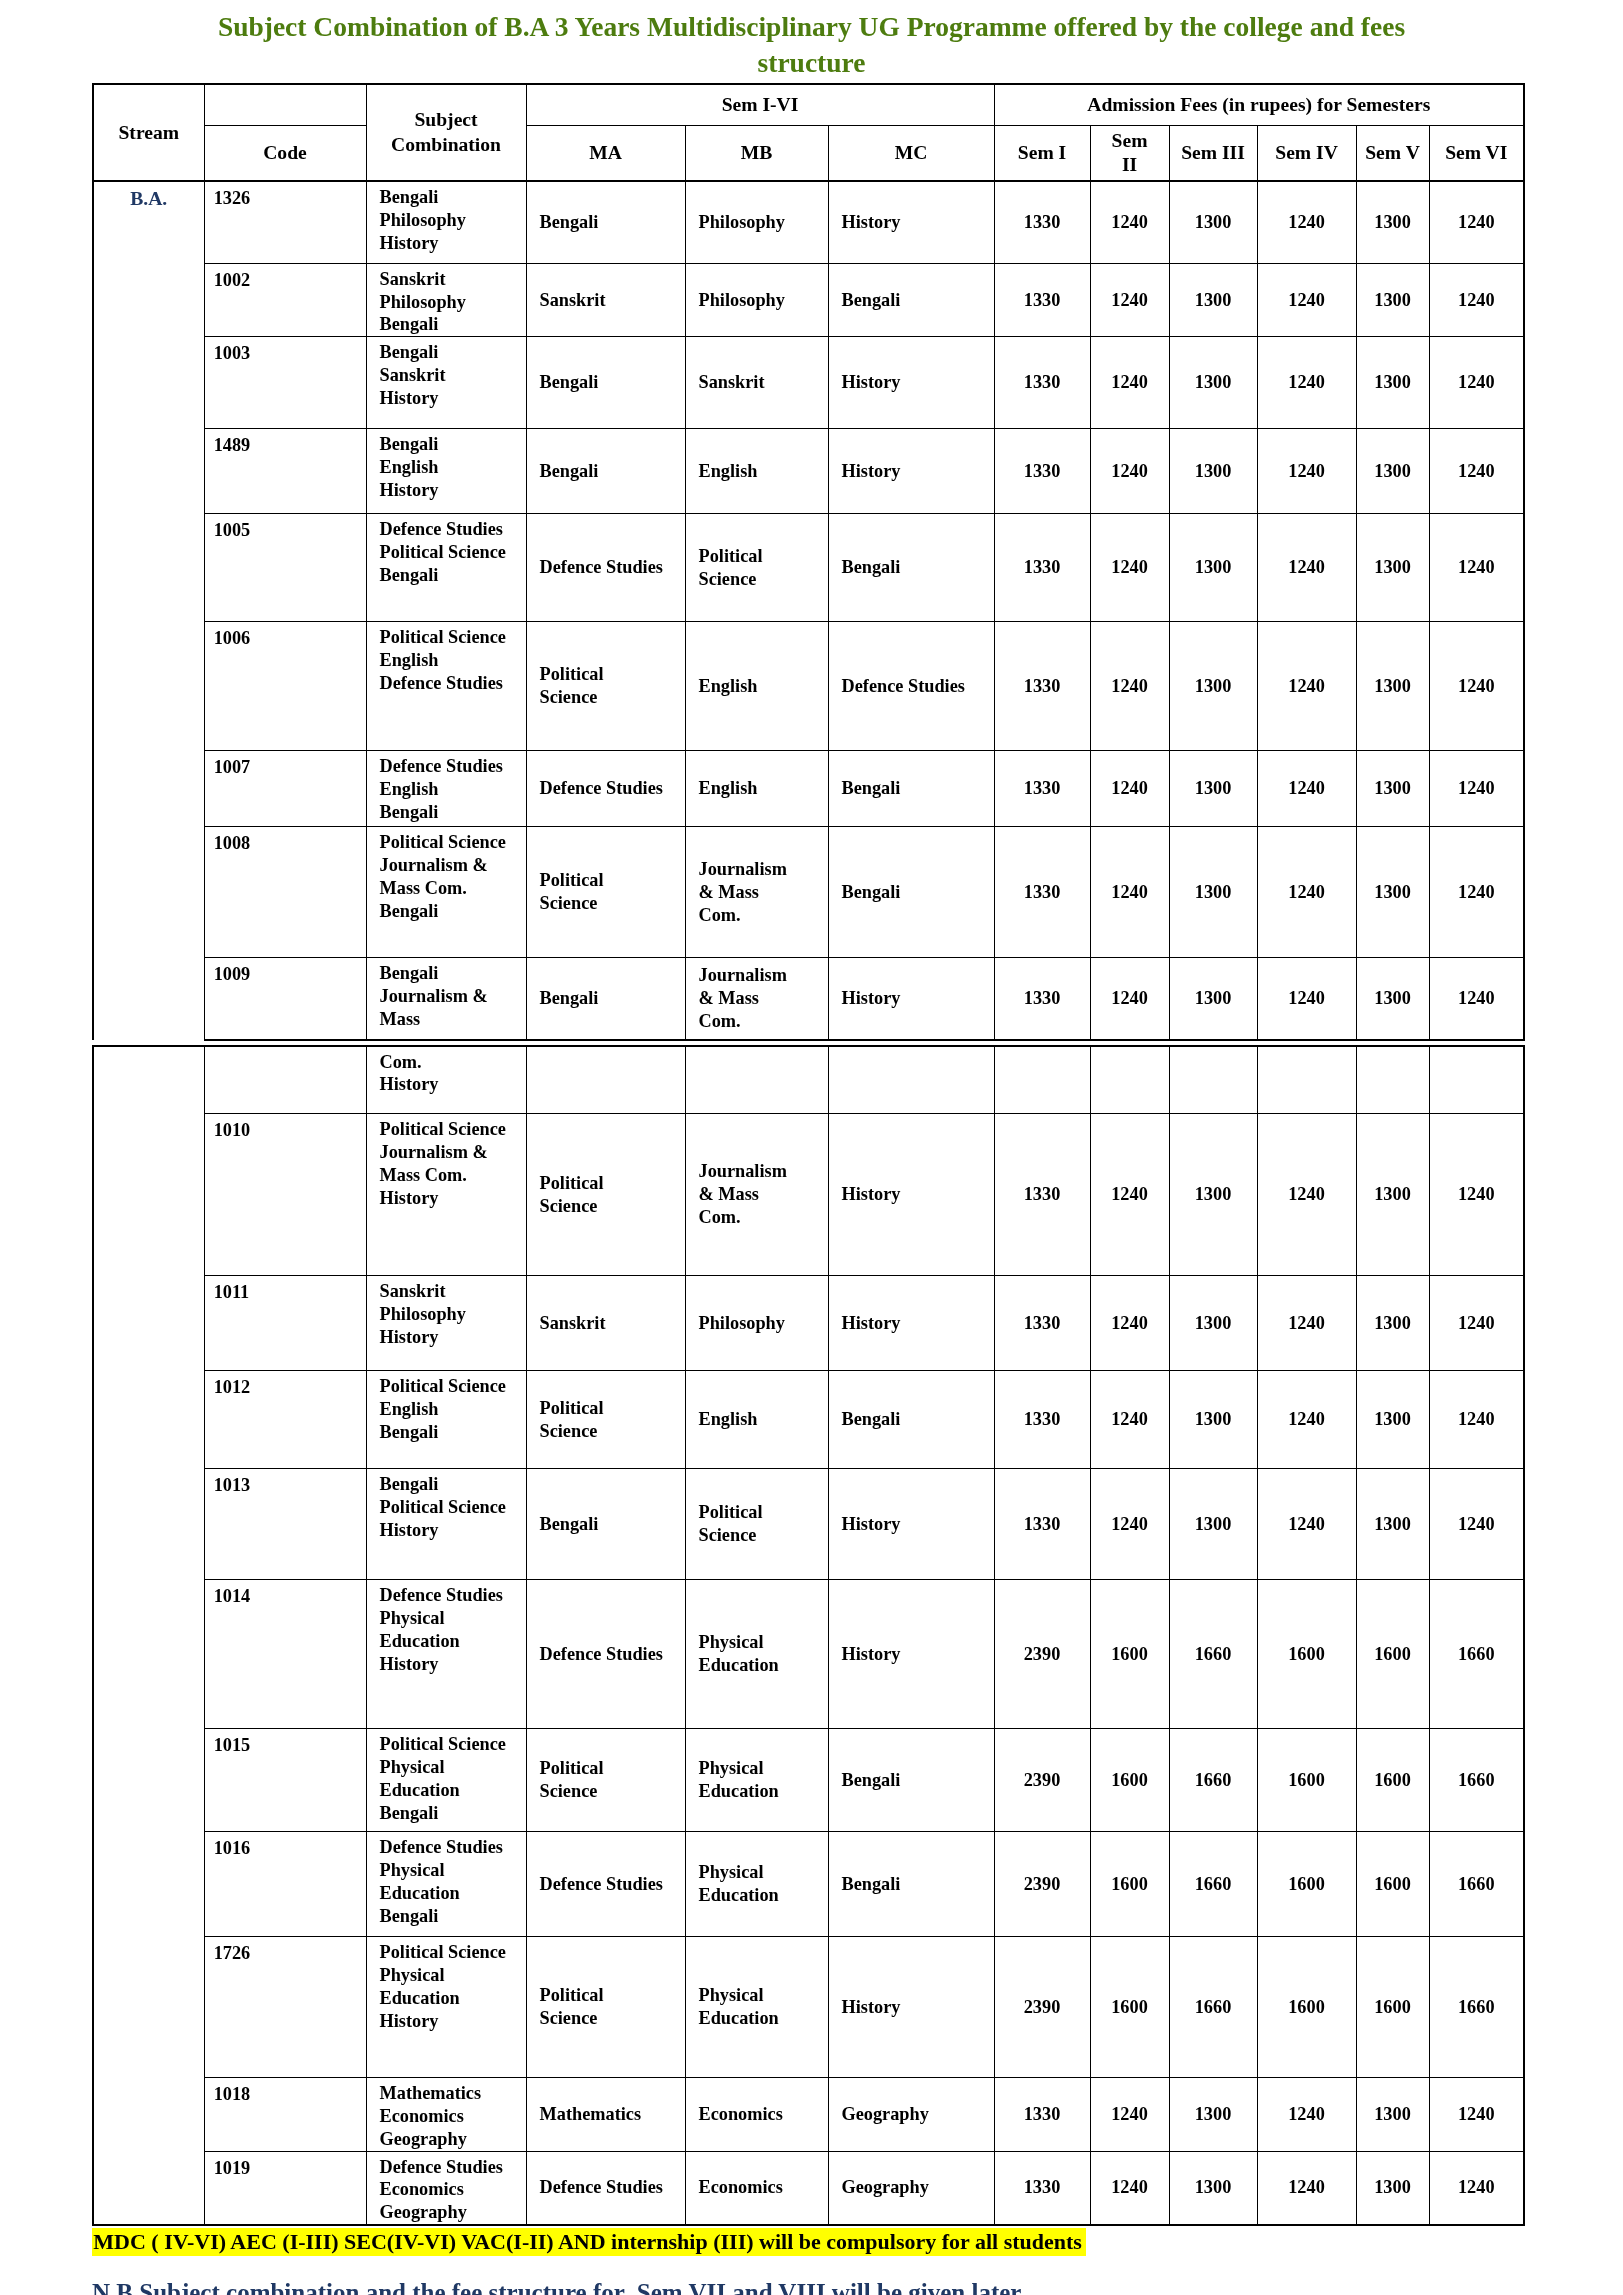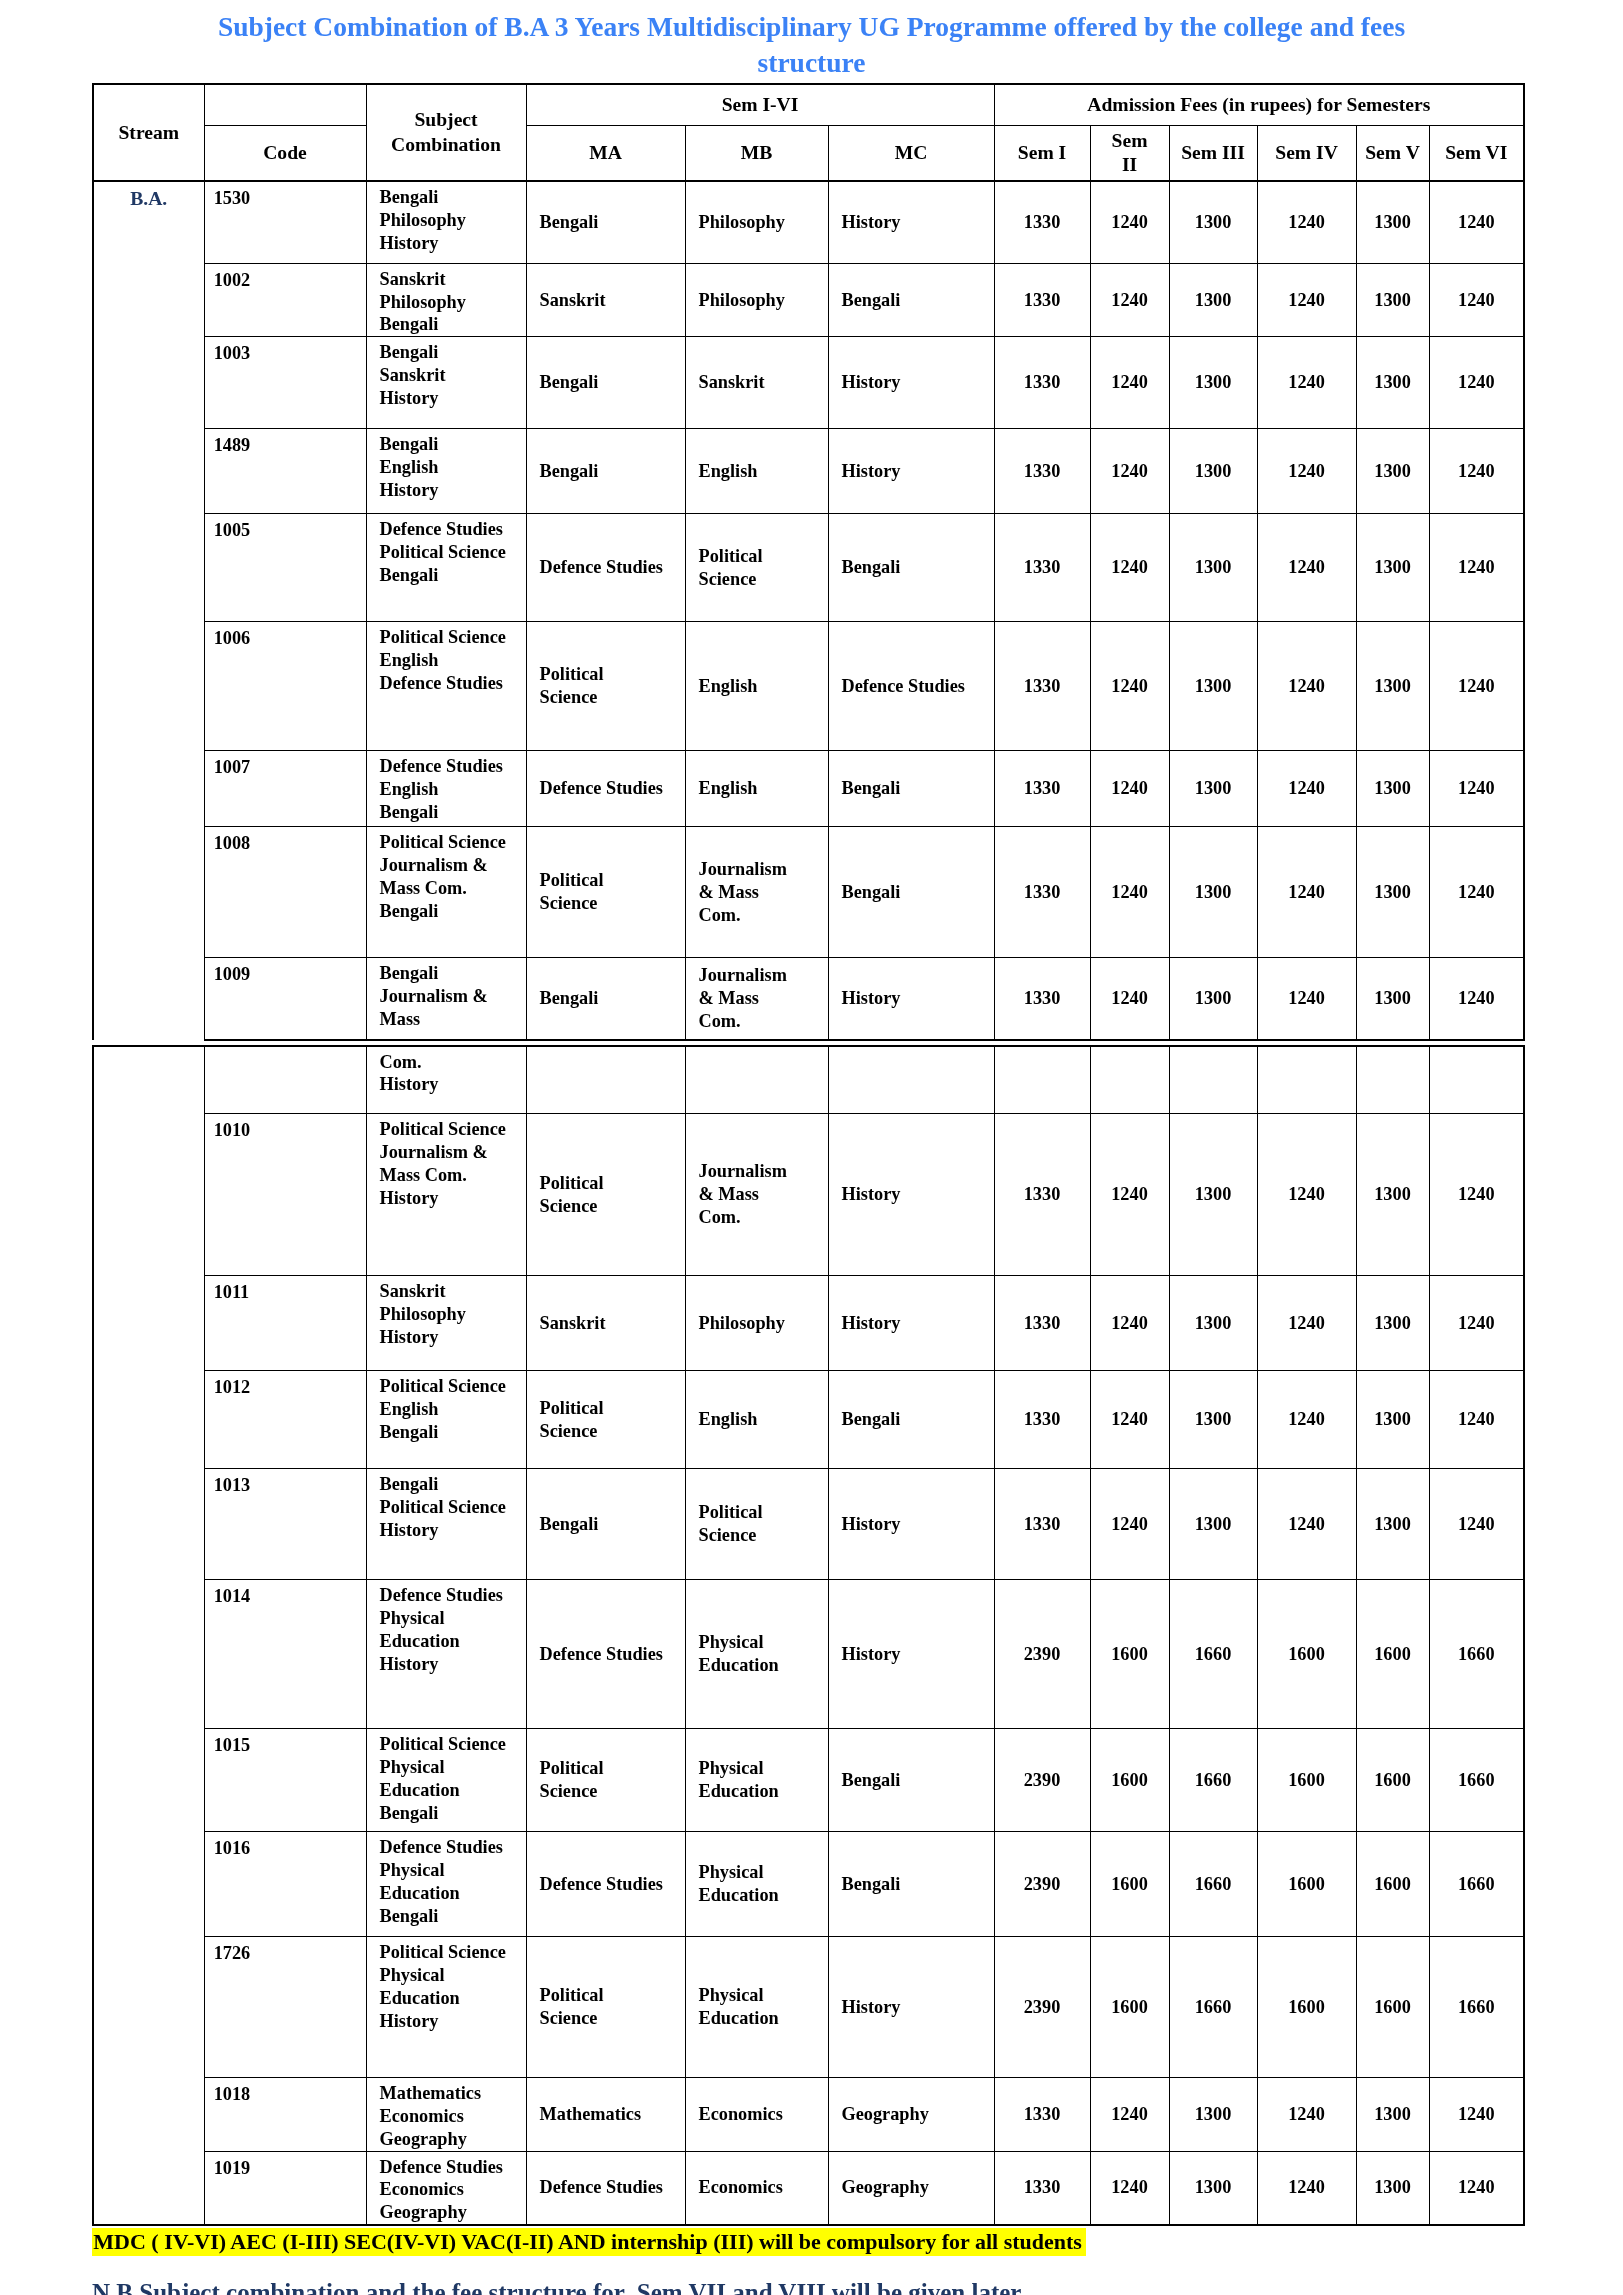--- a/index.html
+++ b/index.html
@@ -2,21 +2,21 @@
 <html style="font-size:10.5px"><head>
 <meta charset="utf-8">
 <style>
   html,body{margin:0;padding:0;background:#ffffff;}
   body{
     width:1623px;height:2295px;position:relative;overflow:hidden;
     font-family:"Liberation Serif","DejaVu Serif",serif;
     font-weight:bold;color:#000;
   }
   .page-title{
-    padding-top:9.2px;text-align:center;color:#3b82f6;
+    padding-top:9.2px;text-align:center;color:#4d7c0f;
     font-size:27.5px;line-height:1.3;white-space:pre-line;font-weight:bold;
   }
   .tablewrap{margin-left:92px;margin-top:2.6px;}
   table{border-collapse:collapse;table-layout:fixed;width:1433px;}
   #table2{margin-top:3.9px;}
   th,td{
     border:1.3px solid #000;font-weight:bold;font-size:18.3px;line-height:1.25;
     overflow:hidden;word-break:break-word;overflow-wrap:break-word;
   }
   th{font-size:19.6px;text-align:center;vertical-align:middle;padding:1.3px 3.9px;}
@@ -96,21 +96,21 @@
         <th class="semII">Sem II</th>
         <th>Sem III</th>
         <th>Sem IV</th>
         <th>Sem V</th>
         <th>Sem VI</th>
       </tr>
     </tbody>
     <tbody id="tbody1">
         <tr style="height: 82px;">
     <td class="stream s1" rowspan="9">B.A.</td>
-          <td class="code">1530</td>
+          <td class="code">1326</td>
     <td class="subject">Bengali
 Philosophy
 History</td>
     <td class="ma">Bengali</td>
     <td class="mb">Philosophy</td>
     <td class="mc">History</td>
     <td class="fee">1330</td>
     <td class="fee">1240</td>
     <td class="fee">1300</td>
     <td class="fee">1240</td>

